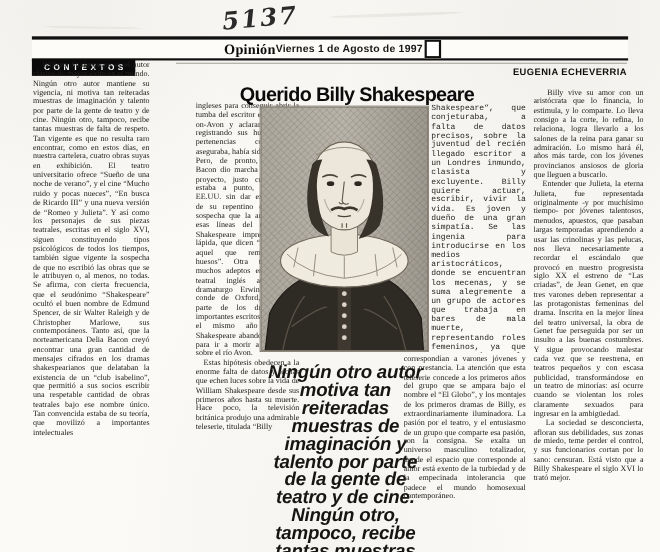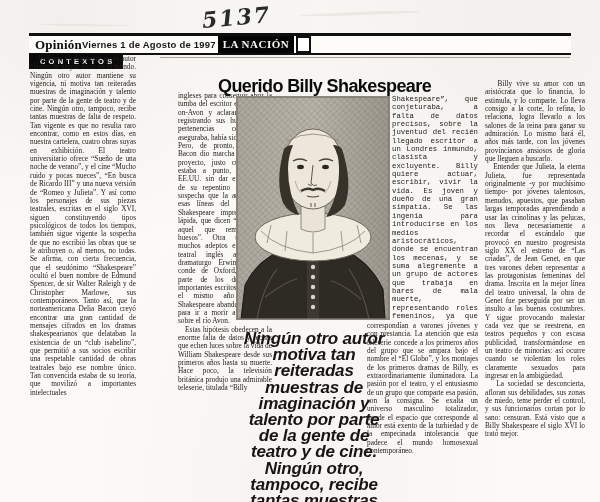--- a/index.html
+++ b/index.html
@@ -15,21 +15,21 @@
     color:#211f1c;
   }
   .handwritten{
     position:absolute;left:202px;top:4px;
     font-family:"DejaVu Serif", serif;font-style:italic;font-weight:600;
     font-size:22px;letter-spacing:2px;color:#2a2a2a;transform:rotate(-5deg);
   }
   .opinion-strip{
     position:absolute;left:29px;top:33px;width:540px;height:17px;
     border-top:3px solid #101010;border-bottom:2px solid #101010;
-    display:flex;align-items:center;justify-content:flex-start;
+    display:flex;align-items:center;justify-content:center;
     background:#fdfcf9;padding:0 1px;
   }
   .section-label{
     font-family:"Liberation Serif", serif;font-weight:700;font-size:13px;
     padding-left:5px;letter-spacing:.2px;color:#0c0c0c;
   }
   .strip-right{display:flex;align-items:center;gap:2px;}
   .date-label{
     font-family:"Liberation Sans", sans-serif;font-weight:700;font-size:9.5px;
     color:#161616;letter-spacing:.2px;white-space:nowrap;
@@ -86,27 +86,27 @@
 
   <div class="smudge smudge-a"></div>
   <div class="smudge smudge-b"></div>
 
   <div class="handwritten">5137</div>
 
   <div class="opinion-strip">
     <span class="section-label">Opinión</span>
     <span class="strip-right">
       <span class="date-label">Viernes 1 de Agosto de 1997</span>
-      <span class="masthead">LA NACIÓN</span>
       <span class="masthead-corner"></span>
     </span>
   </div>
 
   <div class="kicker-bar">CONTEXTOS</div>
   <div class="header-rule"></div>
+  <div class="byline">EUGENIA ECHEVERRIA</div>
 
   <h1 class="headline">Querido Billy Shakespeare</h1>
 
   <div class="col col-1">&nbsp;&nbsp;&nbsp;William Shakespeare es el autor clásico de mayor éxito en el mundo. Ningún otro autor mantiene su vigencia, ni motiva tan reiteradas muestras de imaginación y talento por parte de la gente de teatro y de cine. Ningún otro, tampoco, recibe tantas muestras de falta de respeto. Tan vigente es que no resulta raro encontrar, como en estos días, en nuestra cartelera, cuatro obras suyas en exhibición. El teatro universitario ofrece “Sueño de una noche de verano”, y el cine “Mucho ruido y pocas nueces”, “En busca de Ricardo III” y una nueva versión de “Romeo y Julieta”. Y así como los personajes de sus piezas teatrales, escritas en el siglo XVI, siguen constituyendo tipos psicológicos de todos los tiempos, también sigue vigente la sospecha de que no escribió las obras que se le atribuyen o, al menos, no todas. Se afirma, con cierta frecuencia, que el seudónimo “Shakespeare” ocultó el buen nombre de Edmund Spencer, de sir Walter Raleigh y de Christopher Marlowe, sus contemporáneos. Tanto así, que la norteamericana Delia Bacon creyó encontrar una gran cantidad de mensajes cifrados en los dramas shakespearianos que delataban la existencia de un “club isabelino”, que permitió a sus socios escribir una respetable cantidad de obras teatrales bajo ese nombre único. Tan convencida estaba de su teoría, que movilizó a importantes intelectuales</div>
   <div class="col col-2">ingleses para conseguir abrir la tumba del escritor en Stratford-on-Avon y aclarar las dudas registrando sus huesos y las pertenencias con que, aseguraba, había sido enterrado. Pero, de pronto, la señora Bacon dio marcha atrás en su proyecto, justo cuando todo estaba a punto, y huyó a EE.UU. sin dar explicaciones de su repentino cambio. Se sospecha que la amedrentaron esas líneas del epitafio de Shakespeare impresas en su lápida, que dicen “Maldito sea aquel que remueva mis huesos”. Otra teoría con muchos adeptos en el medio teatral inglés atribuye al dramaturgo Erwin de Vere, conde de Oxford, la mayor parte de los dramas más importantes escritos hasta 1604, el mismo año en que Shakespeare abandonó Londres para ir a morir a su terruño sobre el río Avon.
 &nbsp;&nbsp;&nbsp;Estas hipótesis obedecen a la enorme falta de datos y fechas que echen luces sobre la vida de William Shakespeare desde sus primeros años hasta su muerte. Hace poco, la televisión británica produjo una admirable teleserie, titulada “Billy</div>
 
   <svg class="portrait" viewBox="0 0 152 222" xmlns="http://www.w3.org/2000/svg" aria-hidden="true">
     <defs>
       <pattern id="hatchA" width="4" height="4" patternUnits="userSpaceOnUse" patternTransform="rotate(45)">

